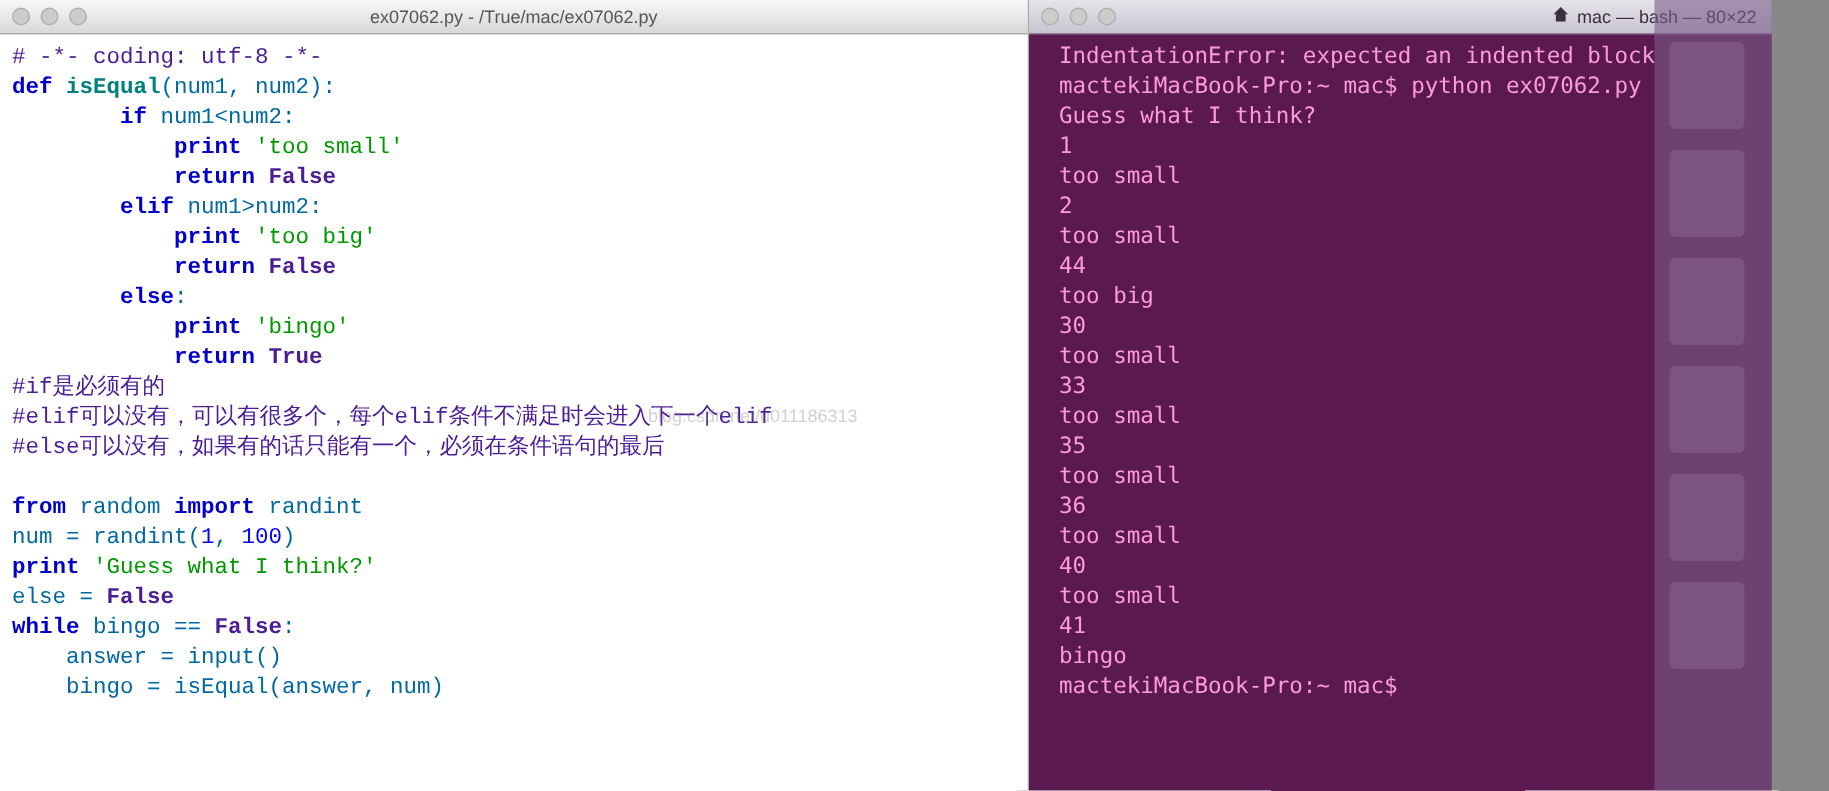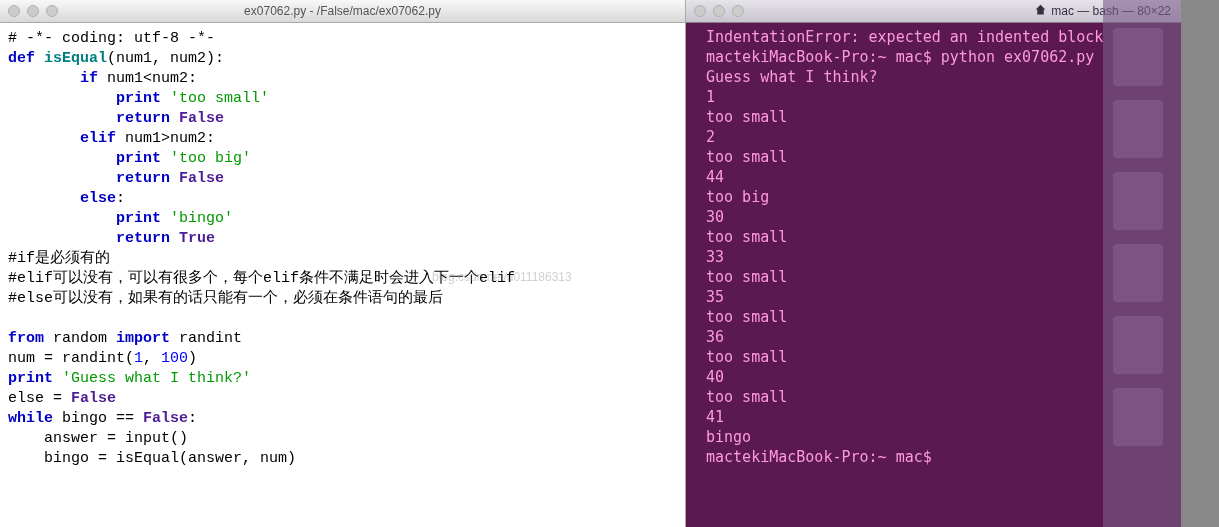--- a/index.html
+++ b/index.html
@@ -47,22 +47,22 @@
     line-height: 20px;
     background: #fff;
     flex: 1;
     overflow: hidden;
   }
   .tok-kw    { color: #0000c8; font-weight: bold; }
   .tok-def   { color: #008080; font-weight: bold; }
   .tok-num   { color: #0000ff; }
   .tok-str   { color: #009900; }
   .tok-const { color: #4c1d95; font-weight: bold; }
-  .tok-com   { color: #000000; }
-  .tok-plain { color: #000000; }
+  .tok-com   { color: #4c1d95; }
+  .tok-plain { color: #0369a1; }
 
   .terminal-pane {
     width: 495px;
     height: 527px;
     background: #5b1a4f;
     display: flex;
     flex-direction: column;
     position: relative;
   }
   .term-titlebar {
@@ -122,21 +122,21 @@
 </head>
 <body>
 
 <div class="editor-pane">
   <div class="titlebar">
     <div class="traffic-lights">
       <span></span>
       <span></span>
       <span></span>
     </div>
-    <div class="titlebar-title">ex07062.py - /False/mac/ex07062.py</div>
+    <div class="titlebar-title">ex07062.py - /True/mac/ex07062.py</div>
   </div>
   <div class="code-body"><span class="tok-com"># -*- coding: utf-8 -*-</span>
 <span class="tok-kw">def</span> <span class="tok-def">isEqual</span><span class="tok-plain">(num1, num2):</span>
         <span class="tok-kw">if</span><span class="tok-plain"> num1&lt;num2:</span>
             <span class="tok-kw">print</span> <span class="tok-str">'too small'</span>
             <span class="tok-kw">return</span> <span class="tok-const">False</span>
         <span class="tok-kw">elif</span><span class="tok-plain"> num1&gt;num2:</span>
             <span class="tok-kw">print</span> <span class="tok-str">'too big'</span>
             <span class="tok-kw">return</span> <span class="tok-const">False</span>
         <span class="tok-kw">else</span><span class="tok-plain">:</span>

